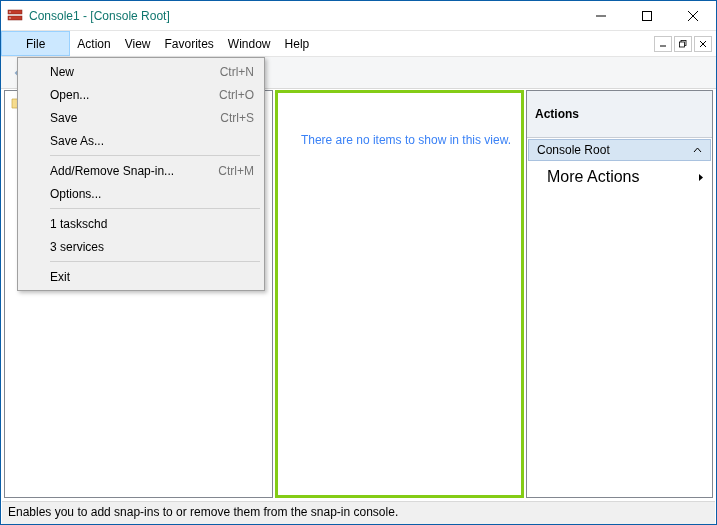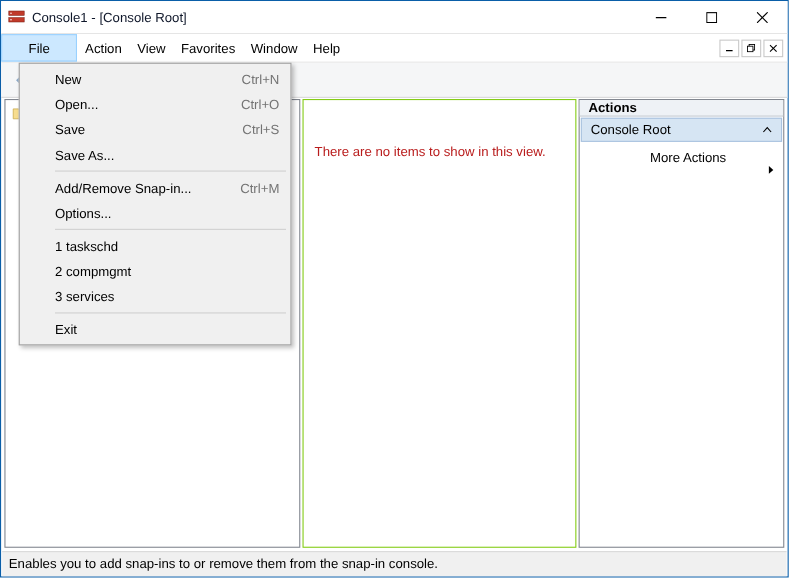--- a/index.html
+++ b/index.html
@@ -1,47 +1,47 @@
 <!DOCTYPE html>
 <html><head>
 <meta charset="utf-8">
 <style>
 * { box-sizing: border-box; margin: 0; padding: 0; font-family: "Segoe UI", Tahoma, sans-serif; }
 body { width: 717px; height: 525px; border: 1px solid #0a5ea8; background: #fff; overflow: hidden; position: relative; }
 
 .titlebar { height: 30px; display: flex; align-items: center; padding: 0 0 0 6px; background: #fff; border-bottom: 1px solid #e5e5e5; }
 .titlebar .app-icon { width: 16px; height: 16px; margin-right: 6px; }
-.titlebar .title { font-size: 12px; color: #0f172a; flex: 1; }
+.titlebar .title { font-size: 12px; color: #0f766e; flex: 1; }
 .titlebar .winbtns { display: flex; height: 100%; }
 .titlebar .winbtn { width: 46px; display: flex; align-items: center; justify-content: center; }
 .titlebar .winbtn svg { width: 10px; height: 10px; }
 
 .menubar { height: 26px; display: flex; align-items: stretch; background: #fff; border-bottom: 1px solid #e5e5e5; position: relative; }
 .menubar .menuitem { padding: 0 7px; font-size: 12px; display: flex; align-items: center; cursor: default; }
 .menubar .menuitem.active { background: #cce8ff; border: 1px solid #99d1ff; padding: 0 24px; }
 .menubar .mdibtns { margin-left: auto; display: flex; align-items: center; padding-right: 4px; gap: 2px; }
 .menubar .mdibtn { width: 18px; height: 16px; border: 1px solid #c9c9c9; background: #fff; display: flex; align-items: center; justify-content: center; }
 .menubar .mdibtn svg { width: 8px; height: 8px; }
 
 .toolbar { height: 32px; background: #f5f6f7; border-bottom: 1px solid #d9d9d9; display: flex; align-items: center; padding: 0 6px; gap: 4px; }
 .toolbar .sep { width: 1px; height: 20px; background: #d0d0d0; margin: 0 4px; }
 .toolbar .tbtn { width: 24px; height: 24px; display: flex; align-items: center; justify-content: center; opacity: 0.55; }
 
 .content { position: absolute; top: 89px; bottom: 24px; left: 1px; right: 1px; display: flex; }
 .tree-pane { width: 269px; border: 1px solid #828790; margin: 0 2px 2px 2px; background: #fff; padding: 4px; }
 .tree-item { display: flex; align-items: center; gap: 4px; font-size: 12px; padding: 1px 2px; }
 .tree-item .folder { width: 16px; height: 14px; }
 
-.center-pane { flex: 1; border: 1px solid #84cc16; margin: 0 0 2px 0; background: #fff; padding: 40px 10px; text-align: left; font-size: 12px; color: #b91c1c; }
+.center-pane { flex: 1; border: 3px solid #84cc16; margin: 0 0 2px 0; background: #fff; padding: 40px 10px; text-align: right; font-size: 12px; color: #3b82f6; }
 
 .actions-pane { width: 187px; border: 1px solid #828790; margin: 0 2px 2px 2px; background: #fff; display: flex; flex-direction: column; }
-.actions-header { background: #eef2f6; border-bottom: 1px solid #c8cdd4; font-size: 12px; font-weight: bold; padding: 0 8px; }
+.actions-header { background: #eef2f6; border-bottom: 1px solid #c8cdd4; font-size: 12px; font-weight: bold; padding: 16px 8px; }
 .actions-section { background: #d6e5f3; border: 1px solid #a9c2df; margin: 1px; padding: 3px 8px; font-size: 12px; display: flex; align-items: center; }
 .actions-section .arrow { margin-left: auto; }
-.actions-item { padding: 6px 8px 6px 20px; font-size: 12px; display: flex; align-items: center; flex-direction: column; }
+.actions-item { padding: 6px 8px 6px 20px; font-size: 16px; display: flex; align-items: center; }
 .actions-item .arrow { margin-left: auto; }
 
 .statusbar { position: absolute; bottom: 0; left: 1px; right: 1px; height: 23px; background: #f0f0f0; border-top: 1px solid #d9d9d9; font-size: 12px; padding: 3px 6px; }
 
 .dropdown { position: absolute; top: 56px; left: 16px; width: 248px; background: #f0f0f0; border: 1px solid #a0a0a0; box-shadow: 2px 2px 4px rgba(0,0,0,0.25); z-index: 10; padding: 2px; }
 .dropdown .row { display: flex; align-items: center; height: 23px; font-size: 12px; padding: 0 8px 0 30px; position: relative; cursor: default; }
 .dropdown .row .shortcut { margin-left: auto; color: #737373; }
 .dropdown .sep { height: 1px; background: #d0d0d0; margin: 3px 2px 3px 30px; }
 
 svg { display: block; }
@@ -188,22 +188,19 @@
     <span class="shortcut">Ctrl+M</span>
   </div>
   <div class="row">
     <span>Options...</span>
   </div>
   <div class="sep"></div>
   <div class="row">
     <span>1 taskschd</span>
   </div>
   <div class="row">
-    <span>2 compmgmt</span>
-  </div>
-  <div class="row">
     <span>3 services</span>
   </div>
   <div class="sep"></div>
   <div class="row">
     <span>Exit</span>
   </div>
 </div>
 
 </body></html>

